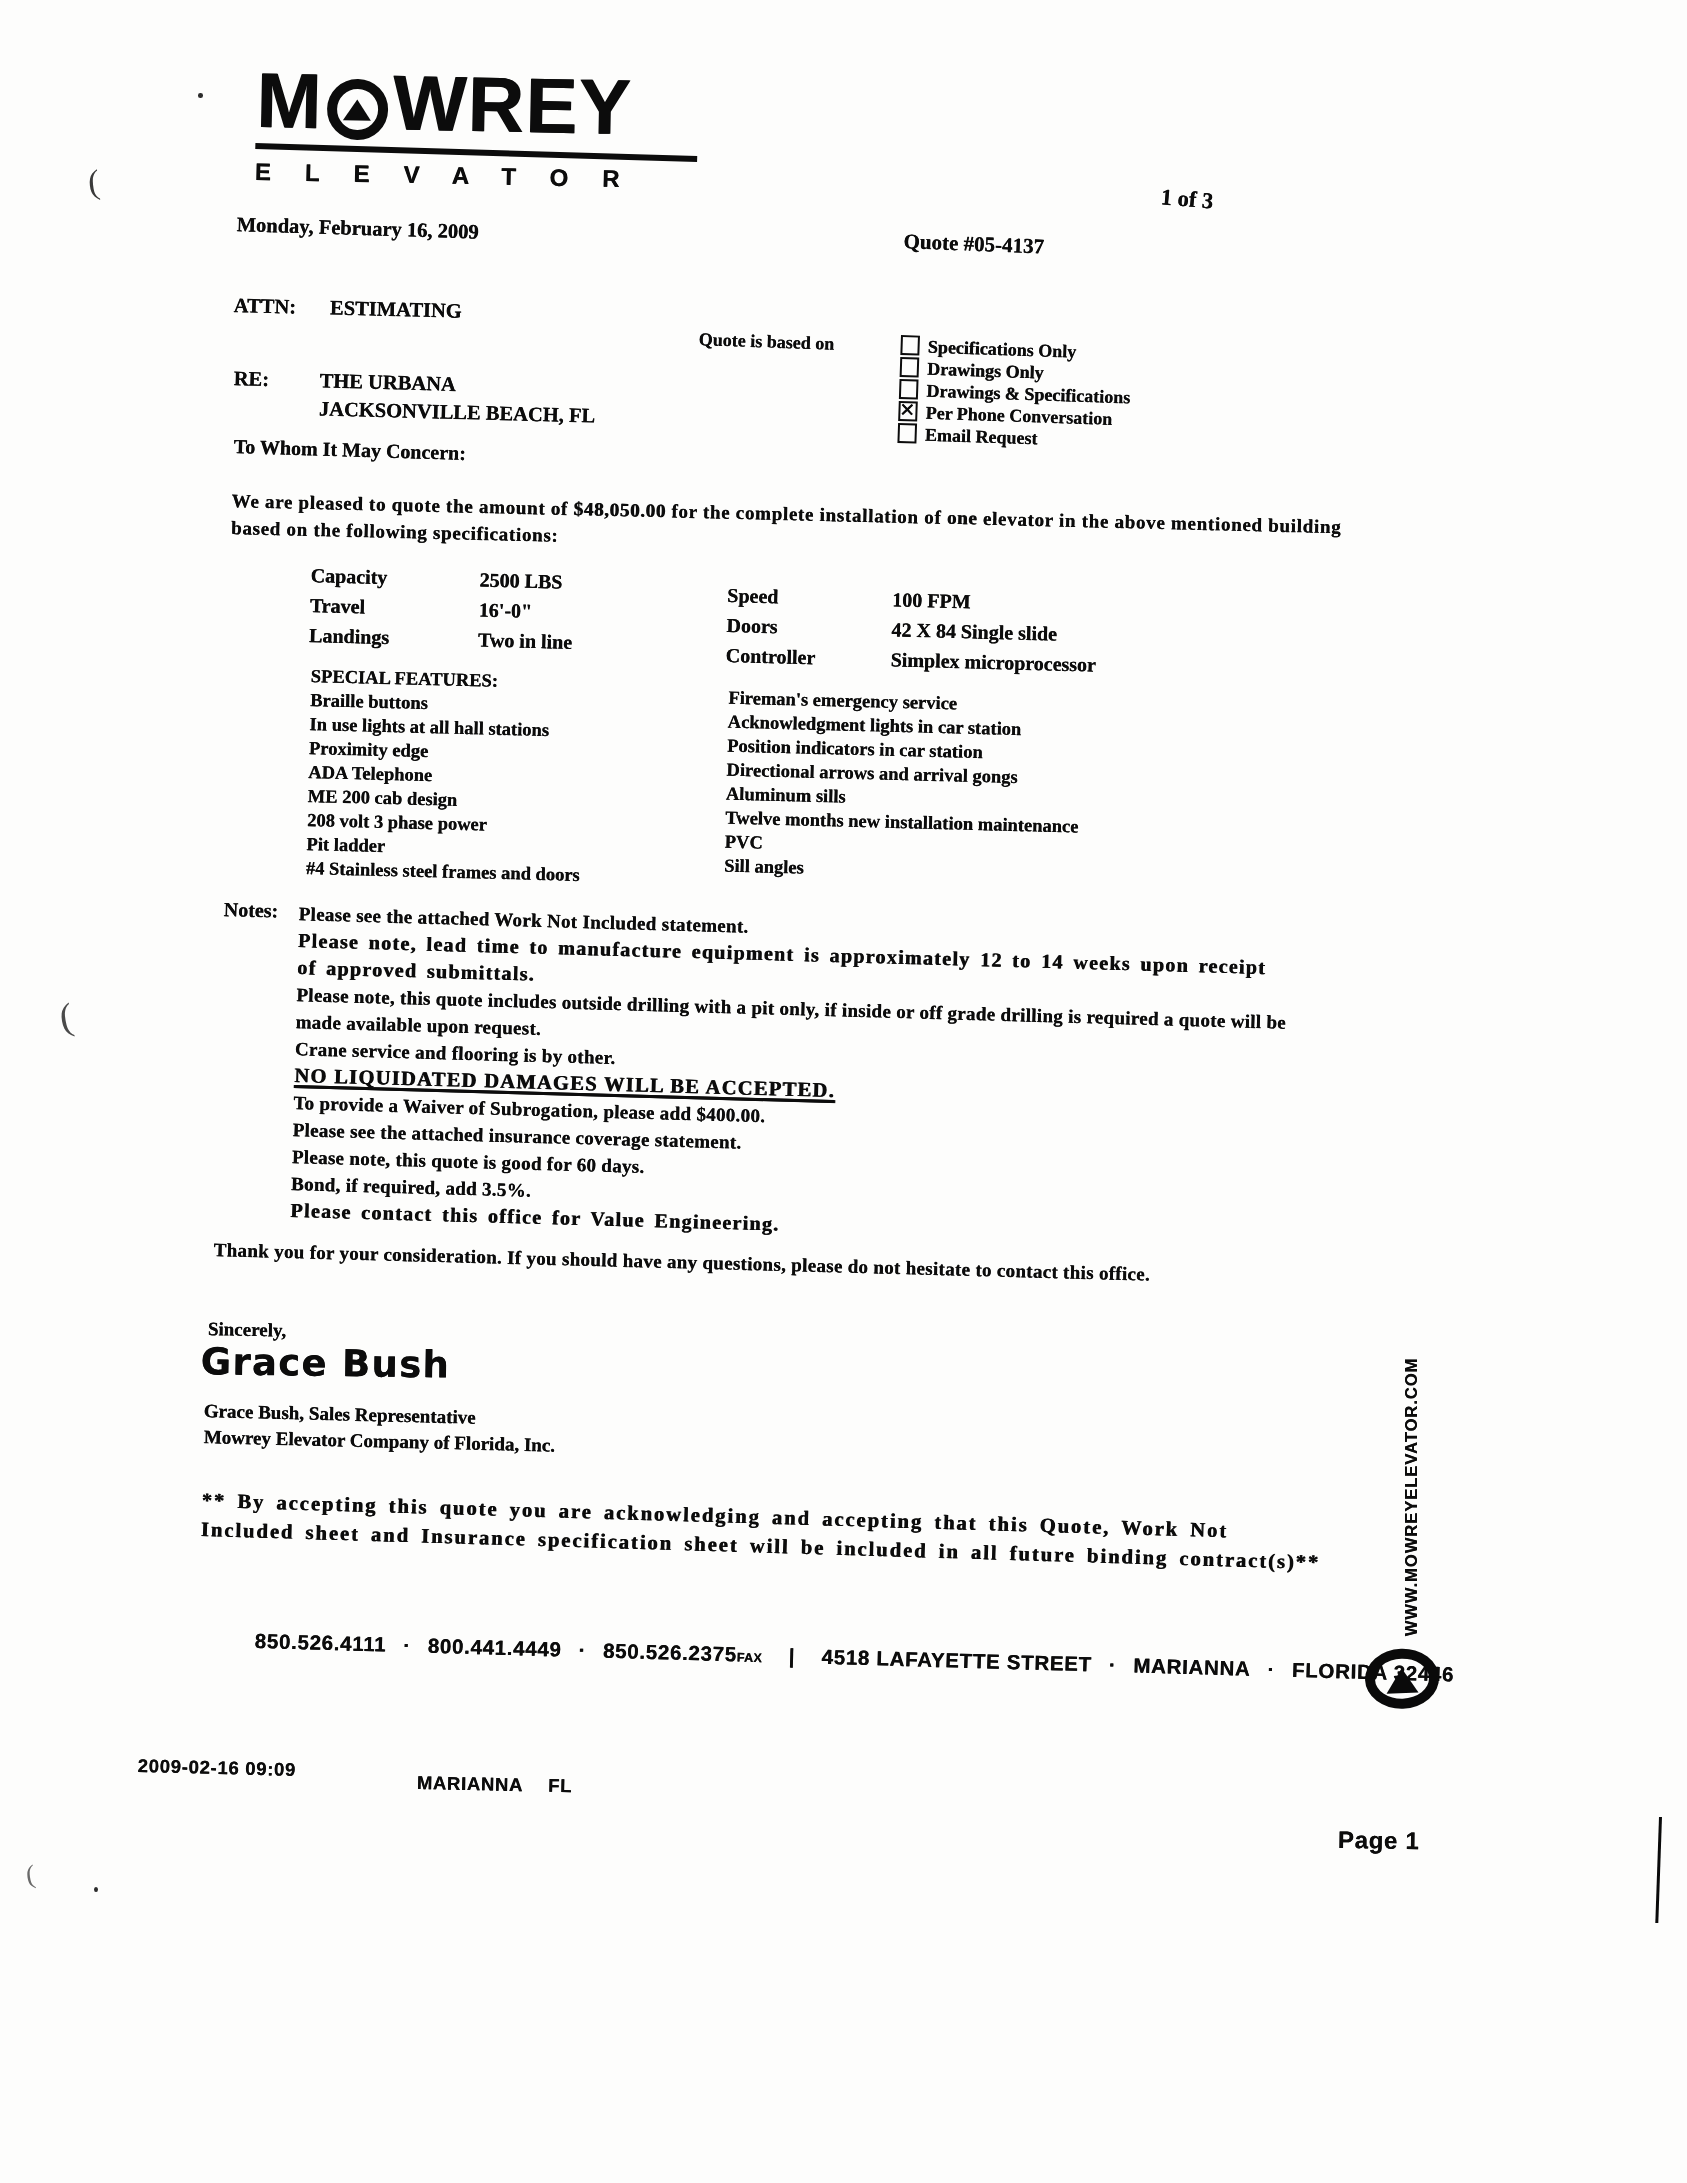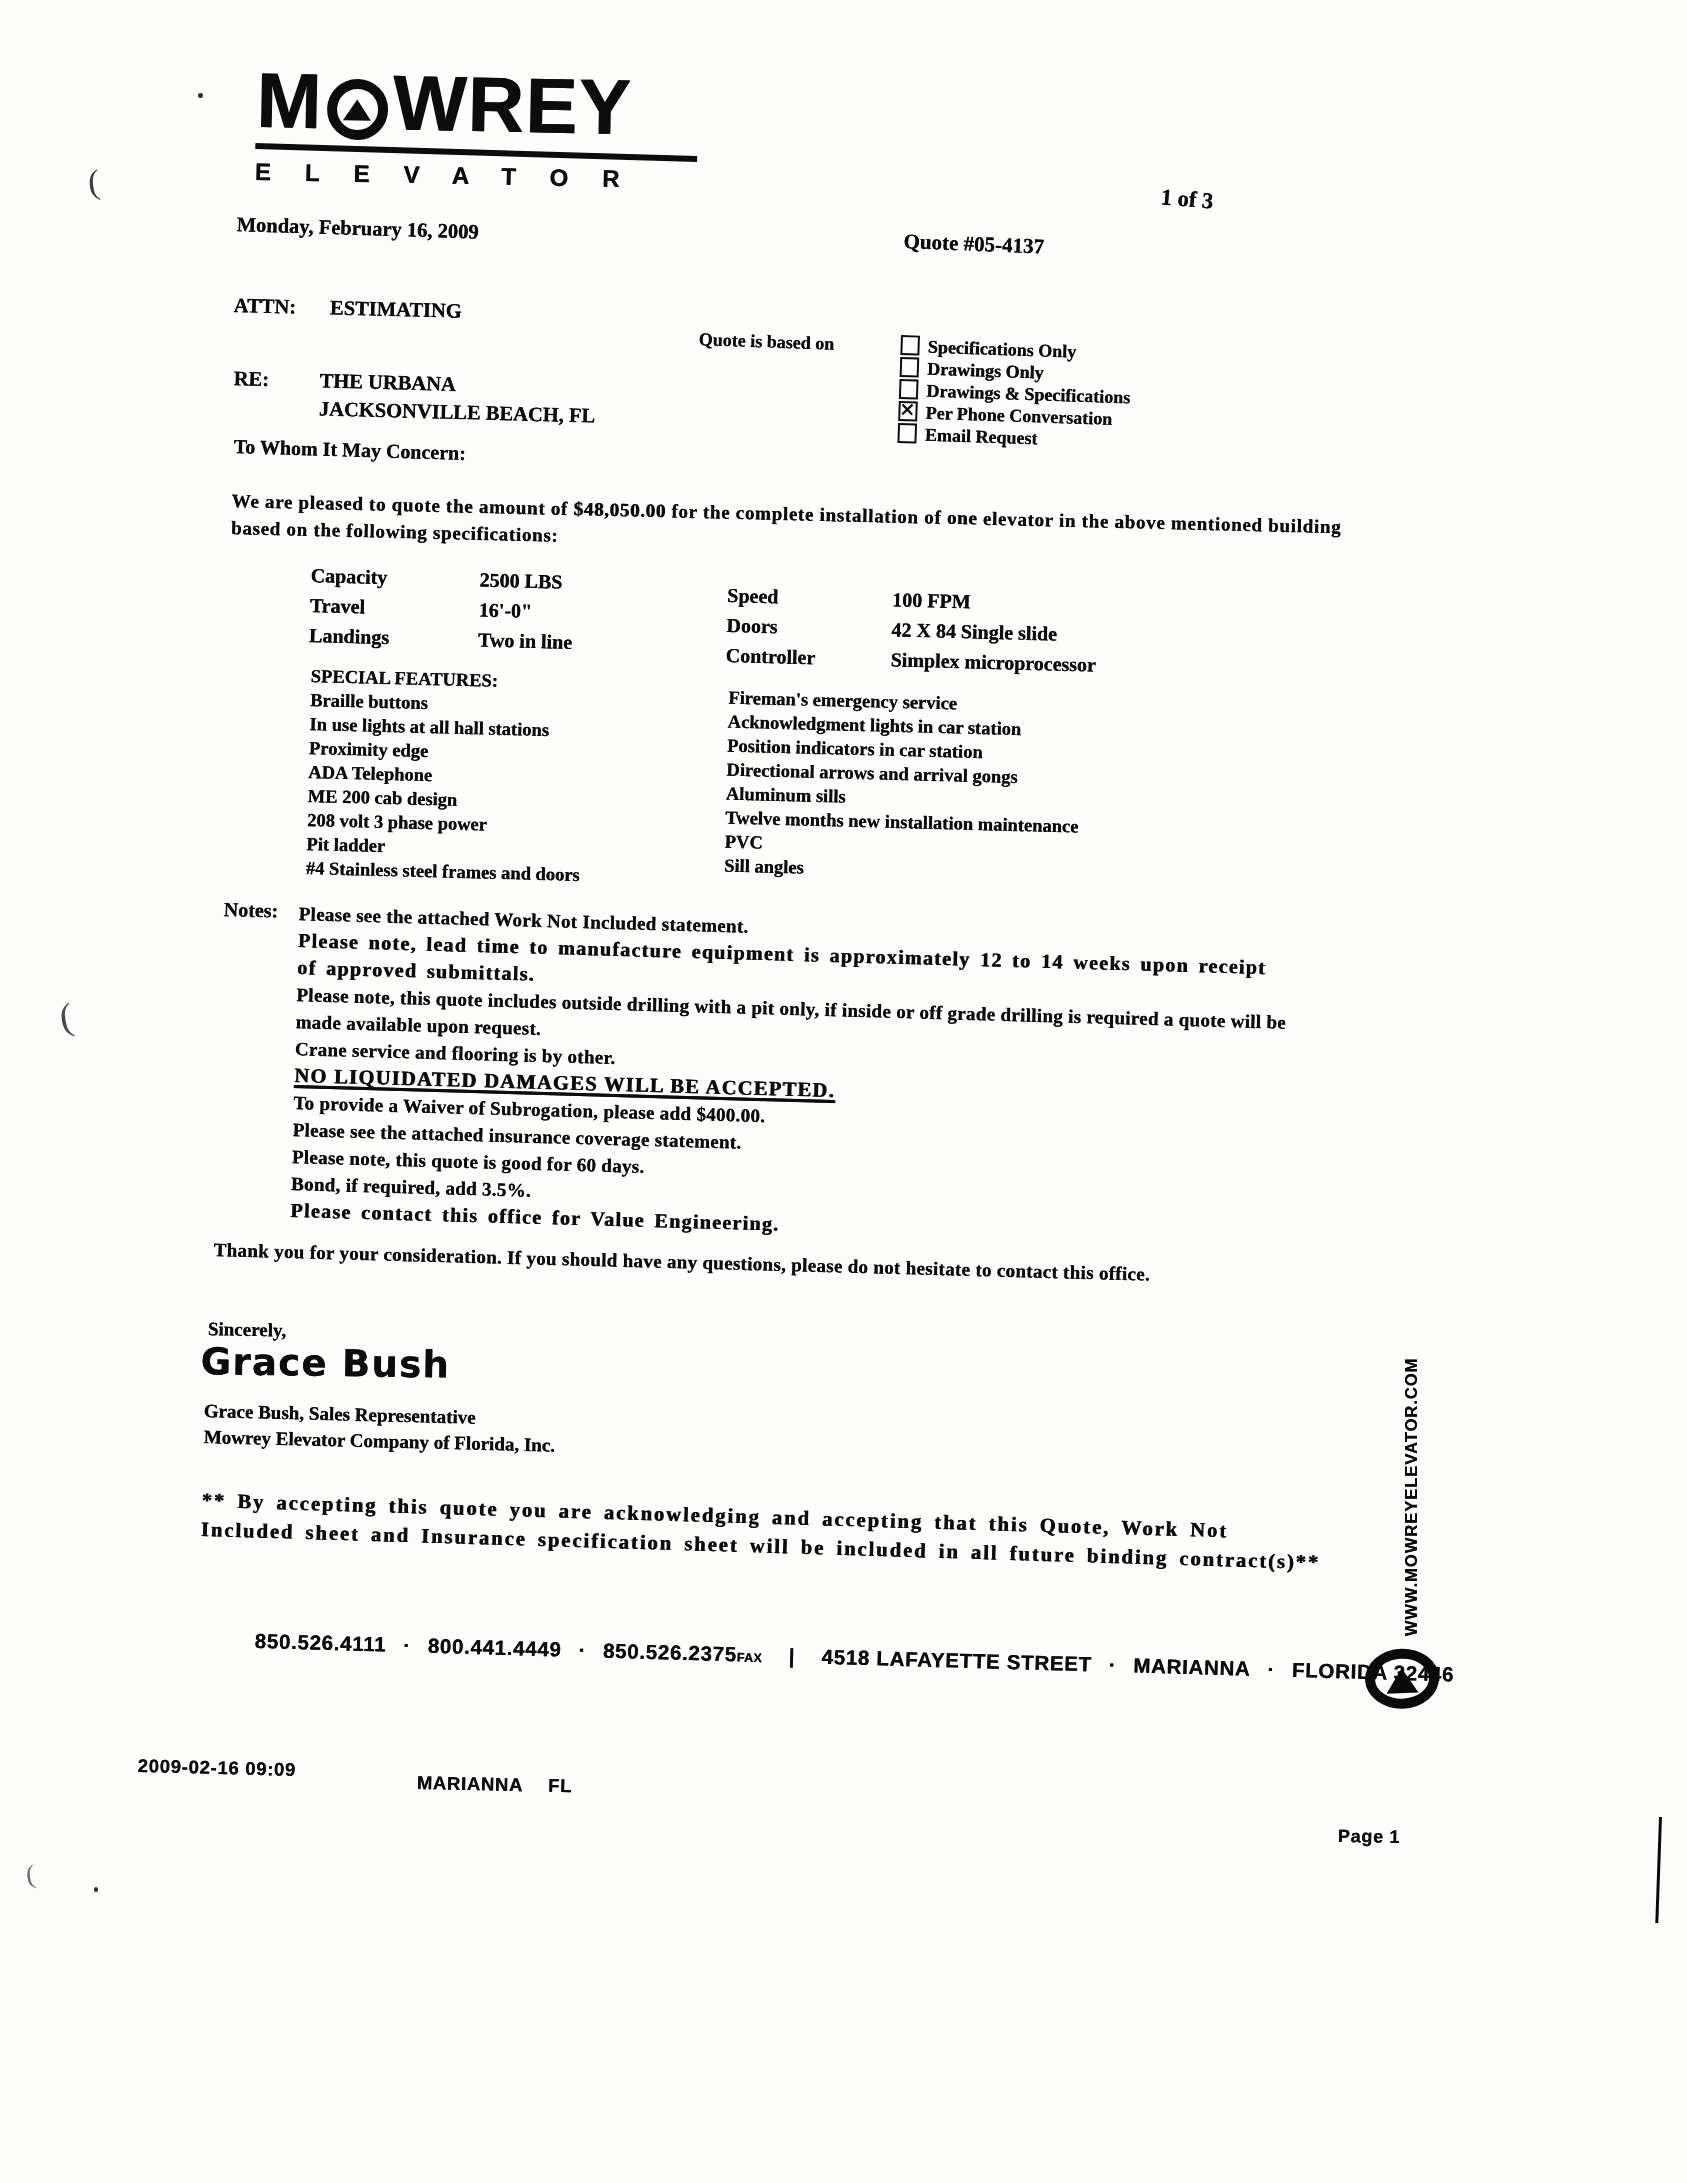--- a/index.html
+++ b/index.html
@@ -222,14 +222,14 @@
 </div>
 
 <div class="v-url ink">WWW.MOWREYELEVATOR.COM</div>
 
 <div class="abs ink stamp" style="left:138px;top:1755px;transform:rotate(1.5deg);">2009-02-16 09:09</div>
 
 <div class="abs ink stamp" style="left:417px;top:1772px;transform:rotate(1.2deg);">
   <span>MARIANNA</span><span style="display:inline-block;width:25px;"></span><span>FL</span>
 </div>
 
-<div class="abs ink stamp" style="left:1338px;top:1826px;font-size:18px;transform:rotate(0.8deg);">Page 1</div>
+<div class="abs ink stamp" style="left:1338px;top:1826px;font-size:24px;transform:rotate(0.8deg);">Page 1</div>
 
 
 </body></html>

